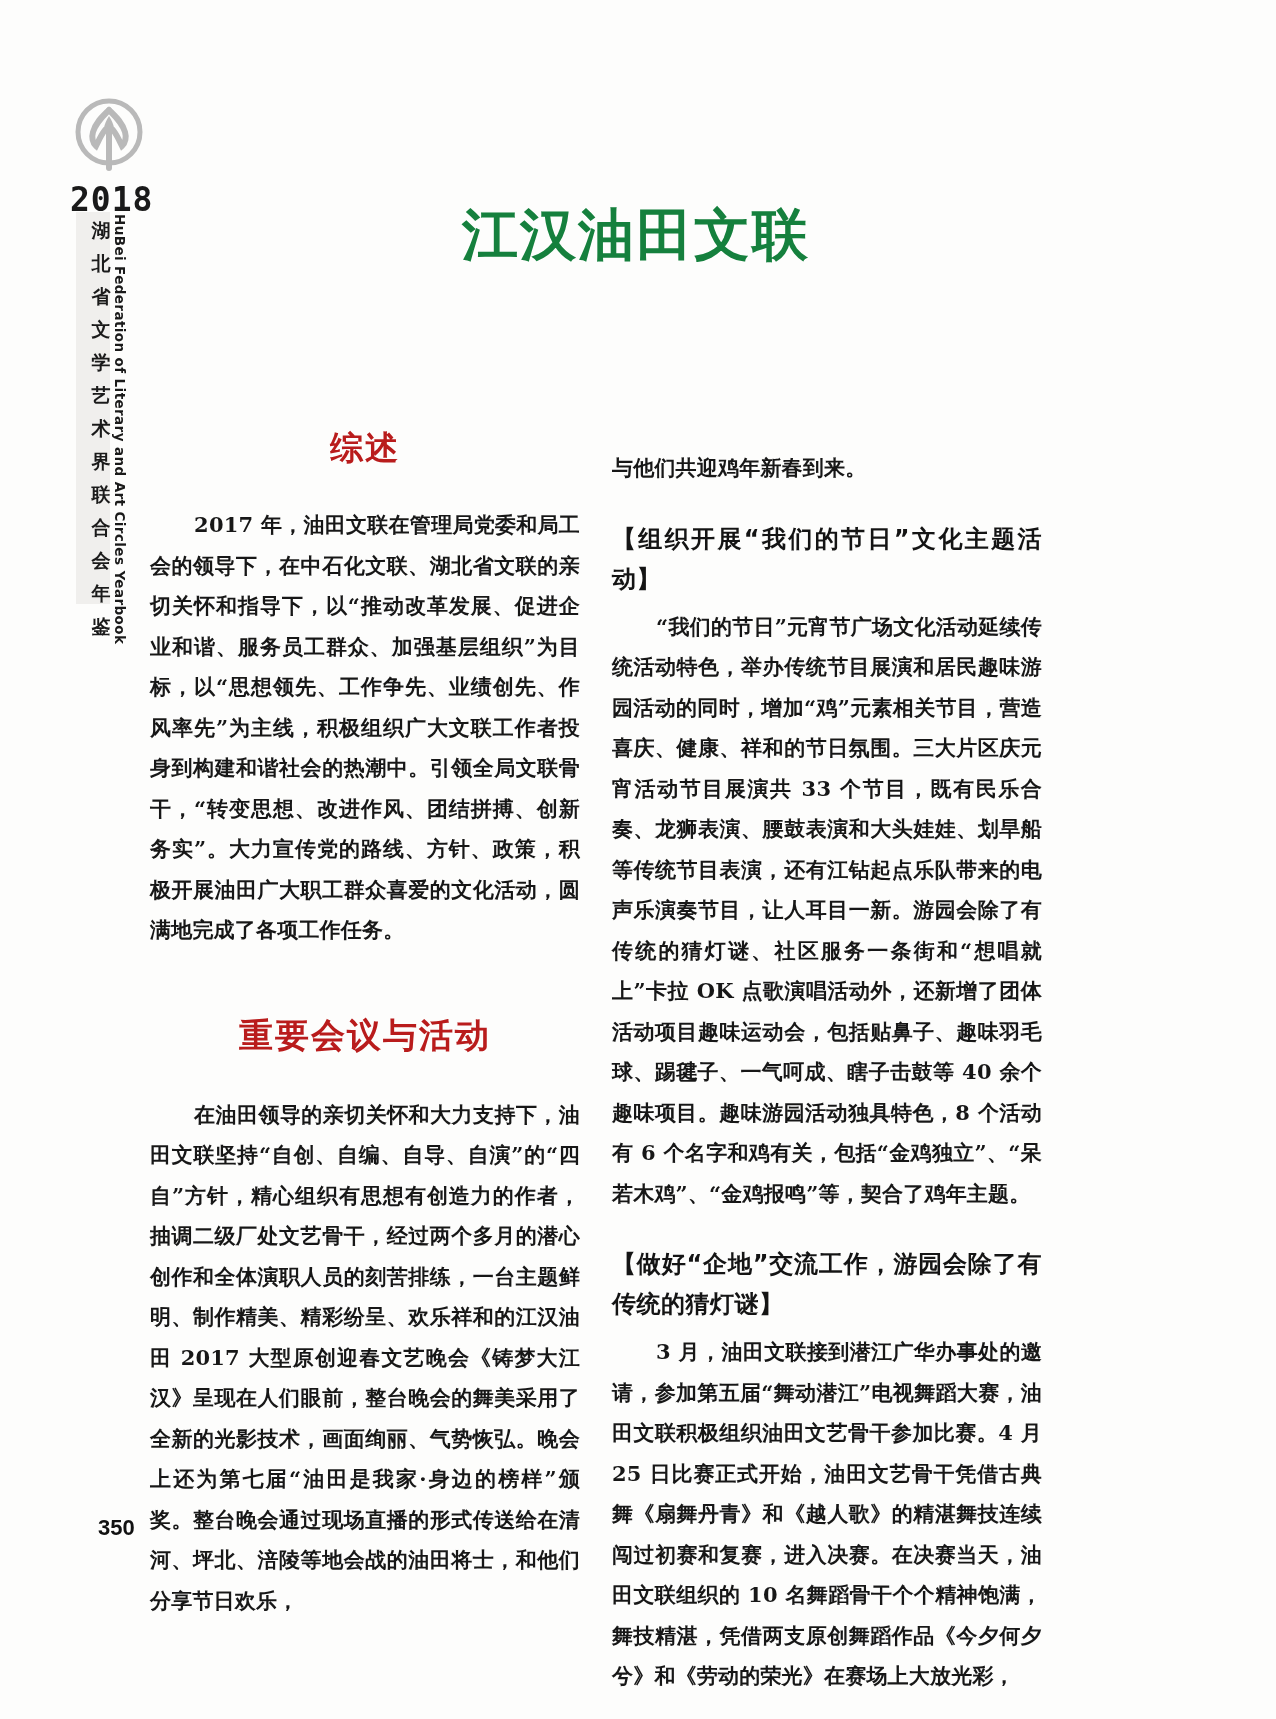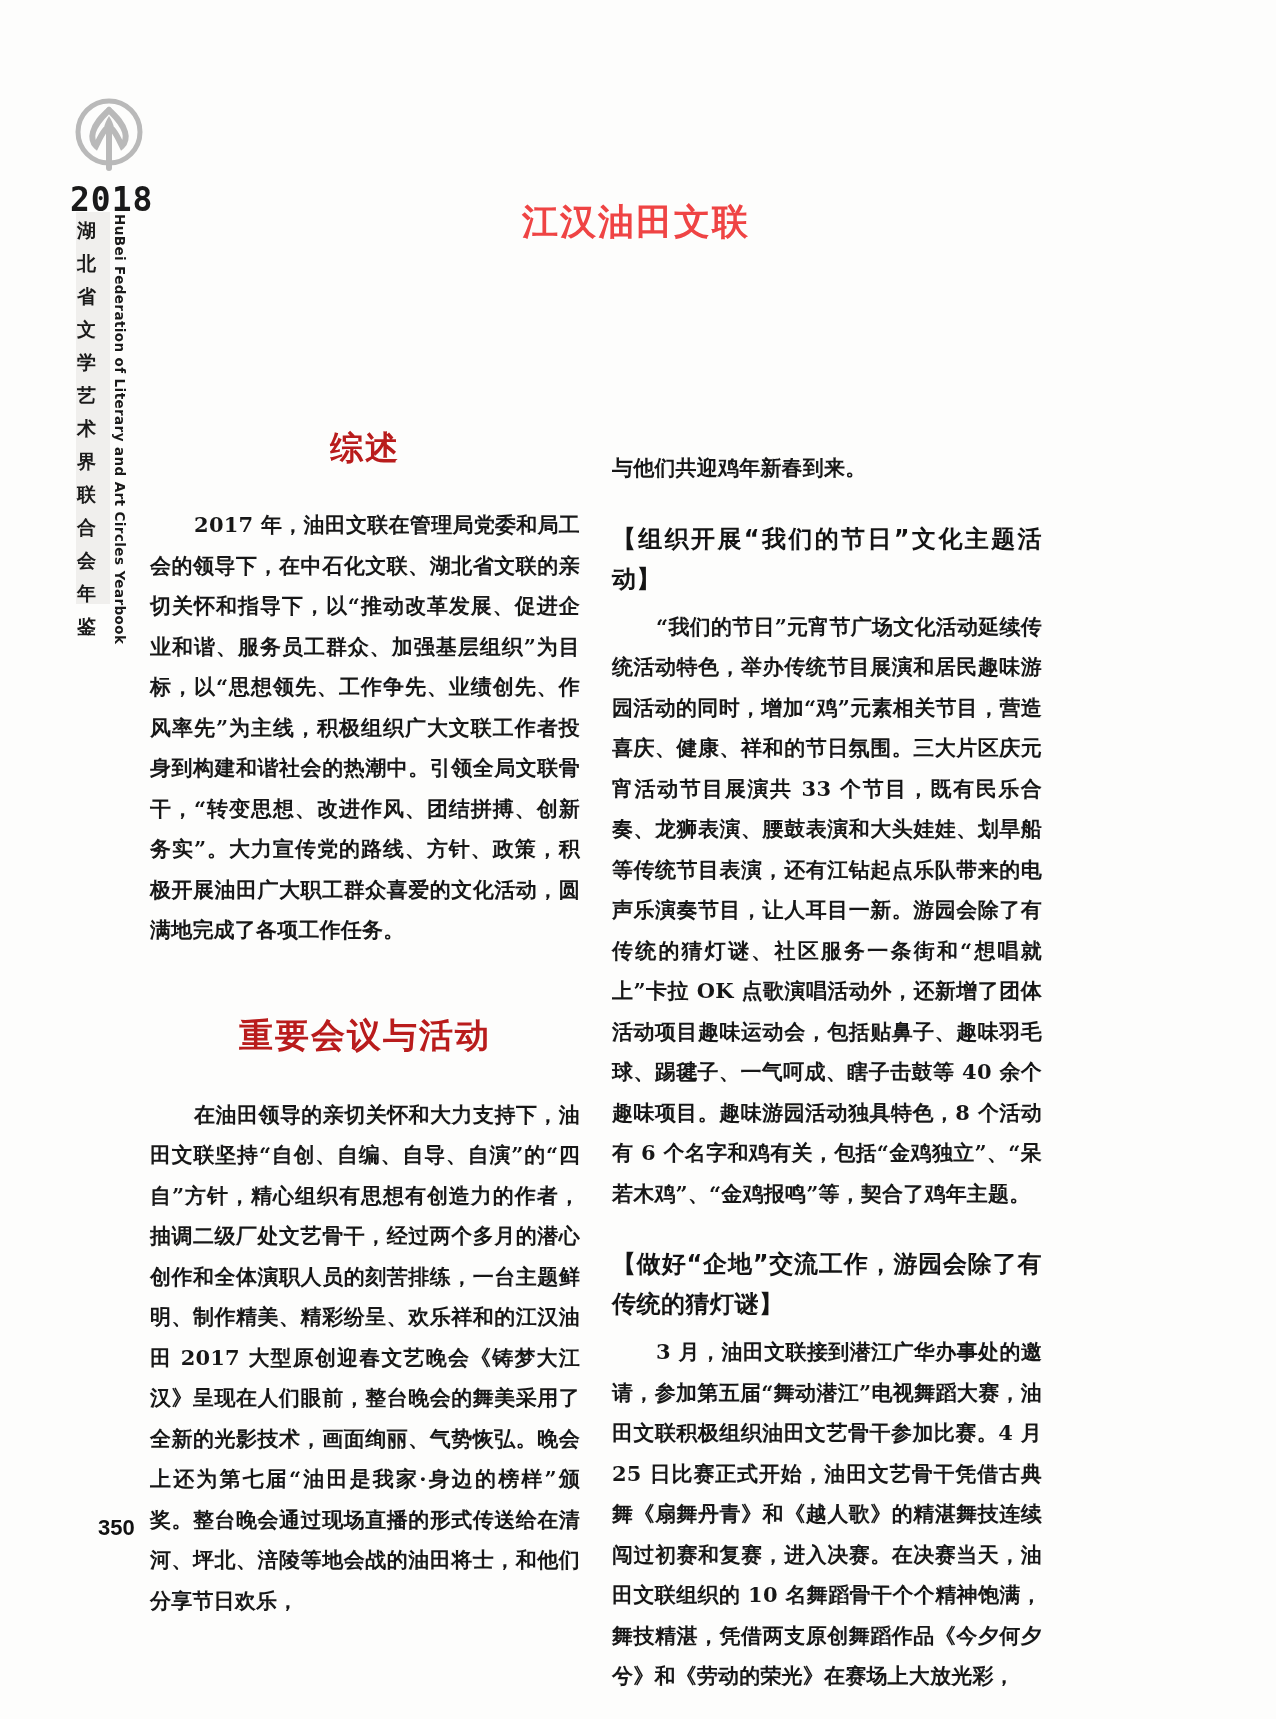--- a/index.html
+++ b/index.html
@@ -35,28 +35,28 @@
   }
 
   .side-band {
     position:absolute;
     left:76px; top:212px;
     width:34px; height:392px;
     background:#f0efed;
   }
   .side-cn {
     position:absolute;
-    left:66px; top:214px;
+    left:86px; top:214px;
     width:30px;
     font-family:"DejaVu Sans", sans-serif;
     font-weight:bold;
     font-size:19px;
     line-height:33px;
     letter-spacing:0px;
-    text-align:right;
+    text-align:center;
     color:#1a1a1a;
     word-break:break-all;
   }
   .side-en {
     position:absolute;
     left:112px; top:214px;
     height:390px;
     writing-mode:vertical-rl;
     text-orientation:sideways;
     font-family:"DejaVu Sans", sans-serif;
@@ -77,23 +77,23 @@
   }
 
   
   .doc-title {
     position:absolute;
     left:196px; top:198px;
     width:880px;
     text-align:center;
     font-family:"DejaVu Sans", sans-serif;
     font-weight:bold;
-    font-size:36px;
+    font-size:56px;
     letter-spacing:2px;
-    color:#ef4444;
+    color:#15803d;
   }
 
   
   .cols {
     position:absolute;
     left:150px; top:400px;
     width:920px;
   }
   .col {
     position:absolute;

